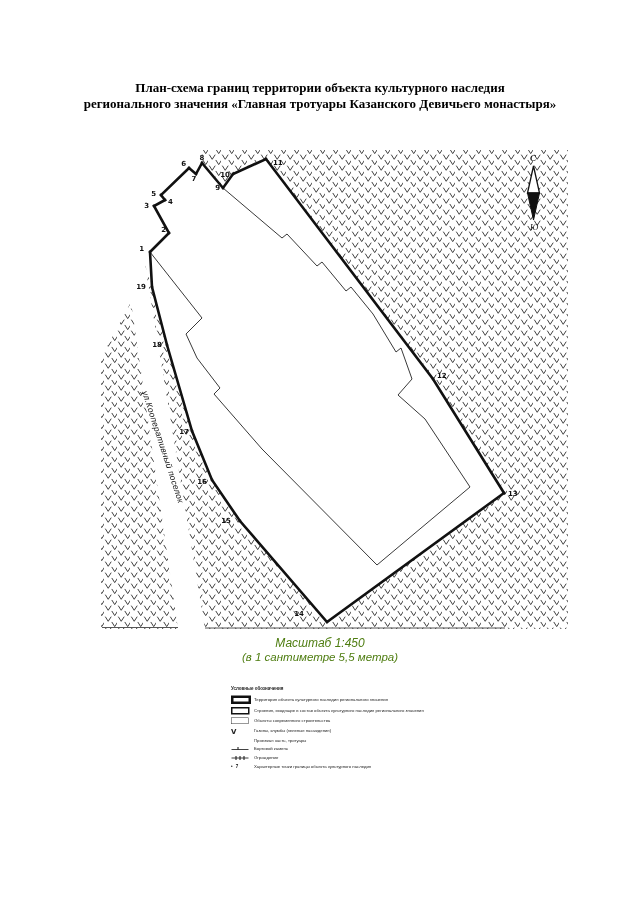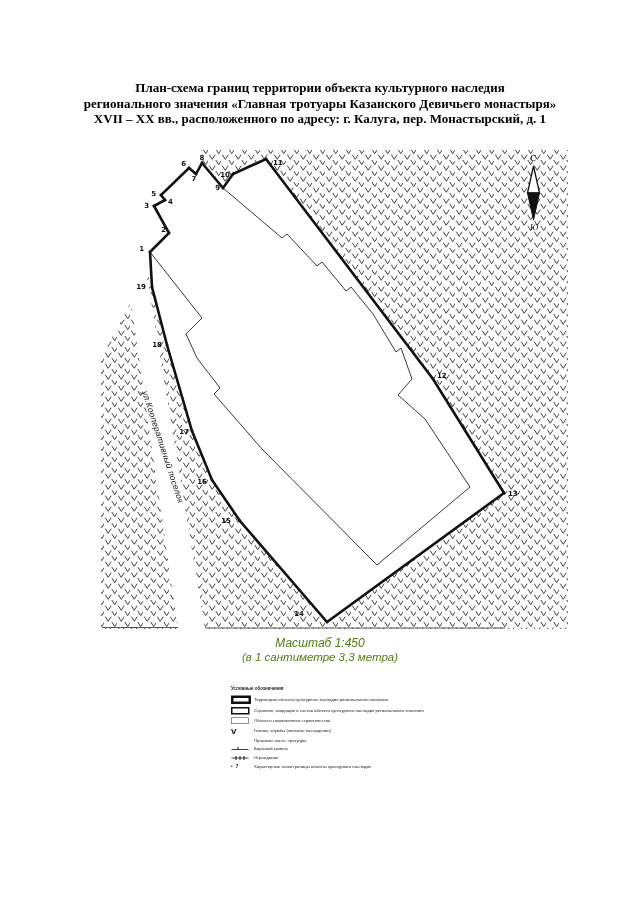--- a/index.html
+++ b/index.html
@@ -36,21 +36,20 @@
   .sym-point{font-size:9px;font-weight:bold;color:#111;letter-spacing:2px;}
 </style>
 </head>
 <body>
 
 <div class="page">
 
   <div class="doc-title">
     <div>План-схема границ территории объекта культурного наследия</div>
     <div>регионального значения «Главная тротуары Казанского Девичьего монастыря»</div>
-    <div>XVII – XX вв., расположенного по адресу: г. Калуга, пер. Монастырский, д. 1</div>
   </div>
 
   <svg id="plan-svg" width="640" height="902" viewBox="0 0 640 902">
       <defs>
         <pattern id="vhatch" width="13" height="11" patternUnits="userSpaceOnUse">
           <polyline points="1.5,1 4.2,5.3 7,1" fill="none" stroke="#2b2b2b" stroke-width="0.9" stroke-linecap="round"></polyline>
           <polyline points="8,6.3 10.7,10.6 13.5,6.3" fill="none" stroke="#2b2b2b" stroke-width="0.9" stroke-linecap="round"></polyline>
         </pattern>
       </defs>
       <polygon points="202,150 568,150 568,629 333,629 327,622 504,493 433,379 266,159 233,175 223,188 202,163" fill="url(#vhatch)" stroke="none"></polygon>
@@ -104,21 +103,21 @@
         <text x="189" y="434" font-size="7" font-weight="bold" text-anchor="end" fill="#111" font-family="&quot;DejaVu Sans&quot;,sans-serif">17</text>
         <circle cx="167" cy="345" r="1.4" fill="#111"></circle>
         <text x="162" y="347" font-size="7" font-weight="bold" text-anchor="end" fill="#111" font-family="&quot;DejaVu Sans&quot;,sans-serif">18</text>
         <circle cx="152" cy="287" r="1.4" fill="#111"></circle>
         <text x="146" y="289" font-size="7" font-weight="bold" text-anchor="end" fill="#111" font-family="&quot;DejaVu Sans&quot;,sans-serif">19</text>
       </g>
     </svg>
 
   <div class="scale-caption">
     <div class="l1">Масштаб 1:450</div>
-    <div class="l2">(в 1 сантиметре 3,3 метра)</div>
+    <div class="l2">(в 1 сантиметре 5,5 метра)</div>
   </div>
 
   <div class="legend">
     <div class="lg-title">Условные обозначения</div>
     <div id="legend-items">
         <div class="lg-row">
           <span class="lg-sym">
             <div class="sym-territory"></div>
           </span>
           <span class="lg-label">Территория объекта культурного наследия регионального значения</span>

